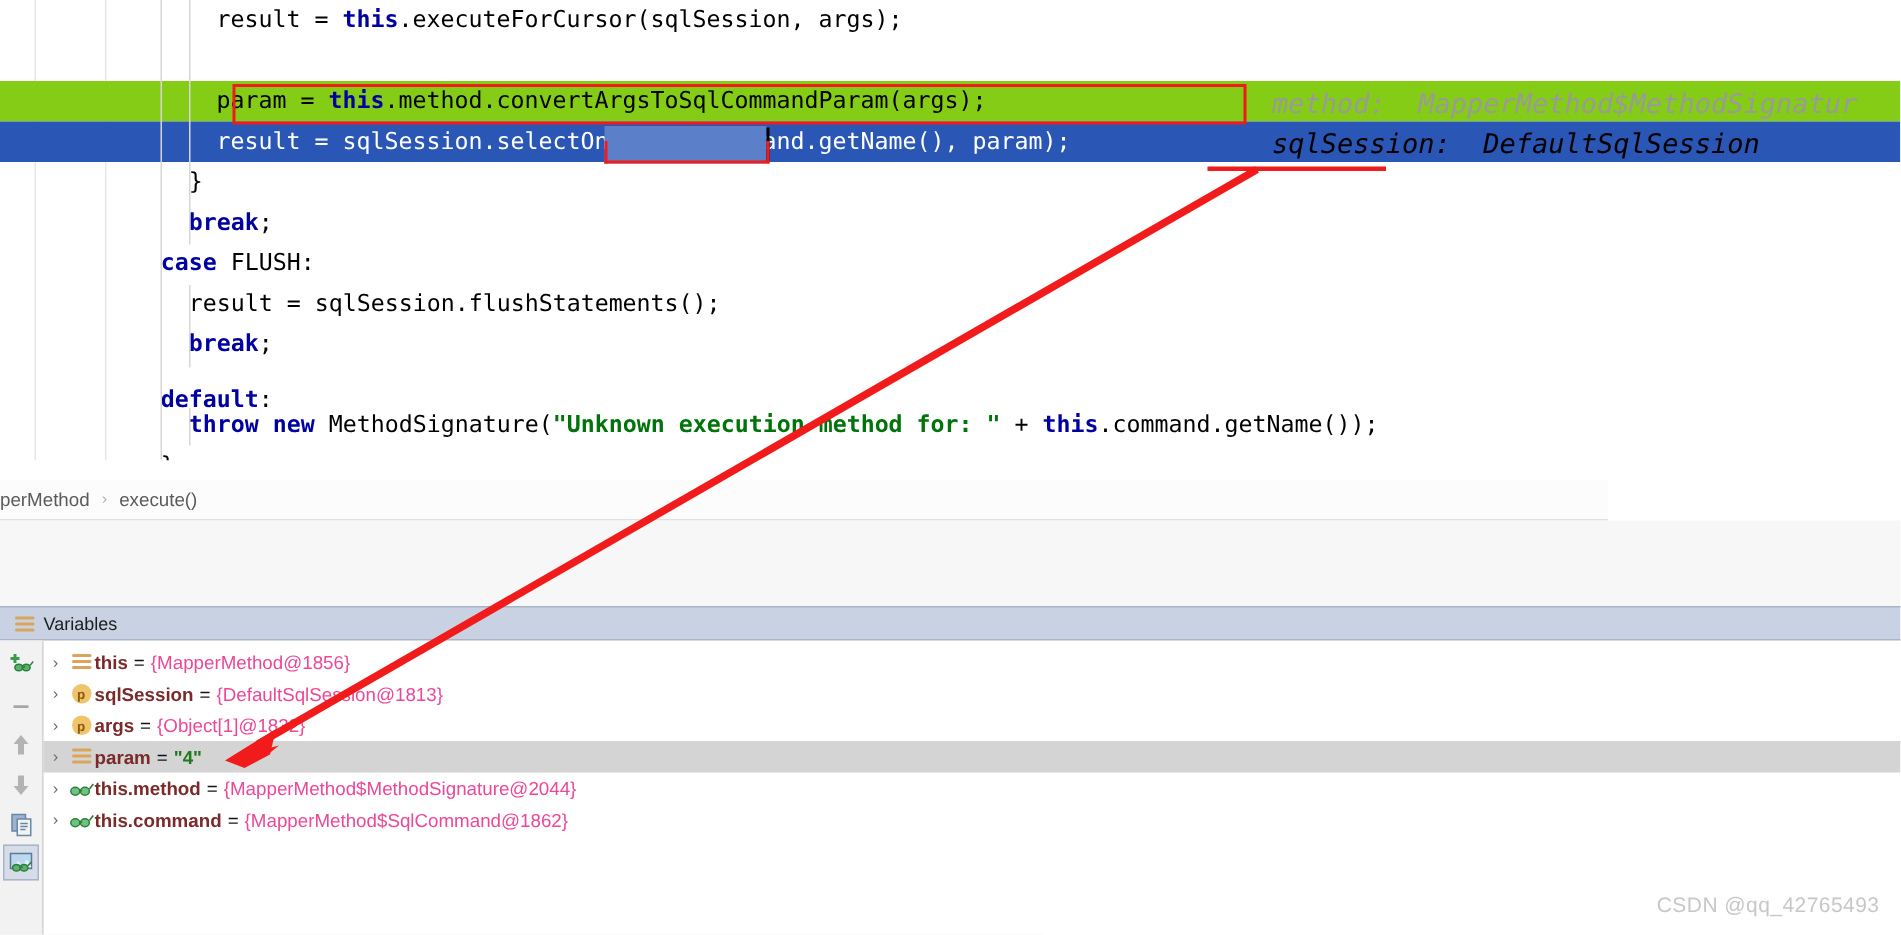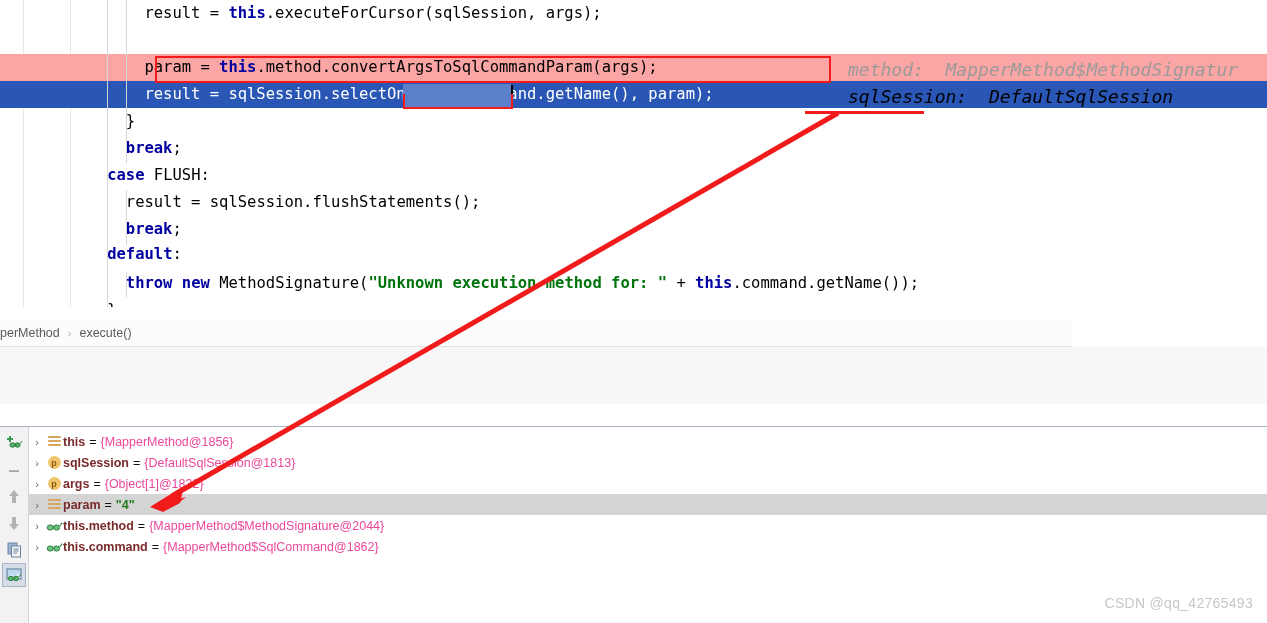--- a/index.html
+++ b/index.html
@@ -17,21 +17,21 @@
   }
   .gutter-line{position:absolute;top:0;bottom:0;width:1px;background:#e8e8e8;}
   .indent-guide{position:absolute;width:1px;background:#d6d6d6;}
 
   .code-line{
     position:absolute;left:0;right:0;height:27px;line-height:27px;
     font-family:"DejaVu Sans Mono","Liberation Mono",monospace;
     font-size:15.5px;white-space:pre;
   }
   .code-line .txt{position:absolute;left:0;top:0;}
-  .ln-exec{background:#fca5a5;}
+  .ln-exec{background:#84cc16;}
   .ln-sel{background:#2a56b5;}
 
   .k{color:#0000a0;font-weight:bold;}   
   .p{color:#000000;}                     
   .s{color:#00730b;font-weight:bold;}   
   .wk{color:#ffffff;font-weight:bold;}   
   .wp{color:#ffffff;}                    
 
   
   .hint{
@@ -146,21 +146,21 @@
     <div id="codeLines">
         <div class="code-line" style="top: 0px;"><span class="txt" style="left: 144.4px;"><span class="p">result = </span><span class="k">this</span><span class="p">.executeForCursor(sqlSession, args);</span></span></div>
         <div class="code-line" style="top: 27px; margin-top: 28px;"><span class="txt" style="left: 125.8px;"><span class="p">} </span><span class="k">else</span><span class="p"> {</span></span></div>
         <div class="code-line ln-exec" style="top: 54px;"><span class="txt" style="left: 144.4px;"><span class="p">param = </span><span class="k">this</span><span class="p">.method.convertArgsToSqlCommandParam(args);</span></span></div>
         <div class="code-line ln-sel" style="top: 81px;"><span class="txt" style="left: 144.4px;"><span class="wp">result = sqlSession.selectOne(</span><span class="wk">this</span><span class="wp">.command.getName(), param);</span></span></div>
         <div class="code-line" style="top: 108px;"><span class="txt" style="left: 125.8px;"><span class="p">}</span></span></div>
         <div class="code-line" style="top: 135px;"><span class="txt" style="left: 125.8px;"><span class="k">break</span><span class="p">;</span></span></div>
         <div class="code-line" style="top: 162px;"><span class="txt" style="left: 107.2px;"><span class="k">case</span><span class="p"> FLUSH:</span></span></div>
         <div class="code-line" style="top: 189px;"><span class="txt" style="left: 125.8px;"><span class="p">result = sqlSession.flushStatements();</span></span></div>
         <div class="code-line" style="top: 216px;"><span class="txt" style="left: 125.8px;"><span class="k">break</span><span class="p">;</span></span></div>
-        <div class="code-line" style="top: 241px;"><span class="txt" style="left: 107.2px;"><span class="k">default</span><span class="p">:</span></span></div>
+        <div class="code-line" style="top: 253px;"><span class="txt" style="left: 107.2px;"><span class="k">default</span><span class="p">:</span></span></div>
         <div class="code-line" style="top: 270px;"><span class="txt" style="left: 125.8px;"><span class="k">throw</span><span class="p"> </span><span class="k">new</span><span class="p"> MethodSignature(</span><span class="s">"Unknown execution method for: "</span><span class="p"> + </span><span class="k">this</span><span class="p">.command.getName());</span></span></div>
         <div class="code-line" style="top: 297px;"><span class="txt" style="left: 107.2px;"><span class="p">}</span></span></div>
       </div>
     <div id="indentGuides">
         <div class="indent-guide" style="left: 107.2px; top: 0px; height: 307px;"></div>
         <div class="indent-guide" style="left: 125.8px; top: 0px; height: 163px;"></div>
         <div class="indent-guide" style="left: 125.8px; top: 190px; height: 55px;"></div>
         <div class="indent-guide" style="left: 125.8px; top: 272px; height: 25px;"></div>
       </div>
     <div id="inlineHints">
@@ -185,20 +185,30 @@
   <div class="breadcrumb">
     <span class="crumb">perMethod</span>
     <span class="crumb-sep">›</span>
     <span class="crumb">execute()</span>
   </div>
 
   <div class="editor-filler"></div>
 
   <div class="debug-panel">
 
+    <div class="vars-tabbar">
+      <div class="vars-tab">
+        <span class="icon-stripes">
+            <i></i>
+            <i></i>
+            <i></i>
+          </span>
+        <span class="vars-tab-label">Variables</span>
+      </div>
+    </div>
 
     <div class="vars-body">
 
       <div class="vars-toolbar">
 
         <div class="tb-btn" style="top:3px;">
           <svg width="18" height="16" viewBox="0 0 18 16">
             <path d="M4 2h2v2h2v2H6v2H4V6H2V4h2z" fill="#3a9a4e"></path>
             <ellipse cx="7.5" cy="11" rx="2.6" ry="2.2" fill="#57b46a" stroke="#2f7d3f" stroke-width="1"></ellipse>
             <ellipse cx="12.5" cy="11" rx="2.6" ry="2.2" fill="#57b46a" stroke="#2f7d3f" stroke-width="1"></ellipse>

